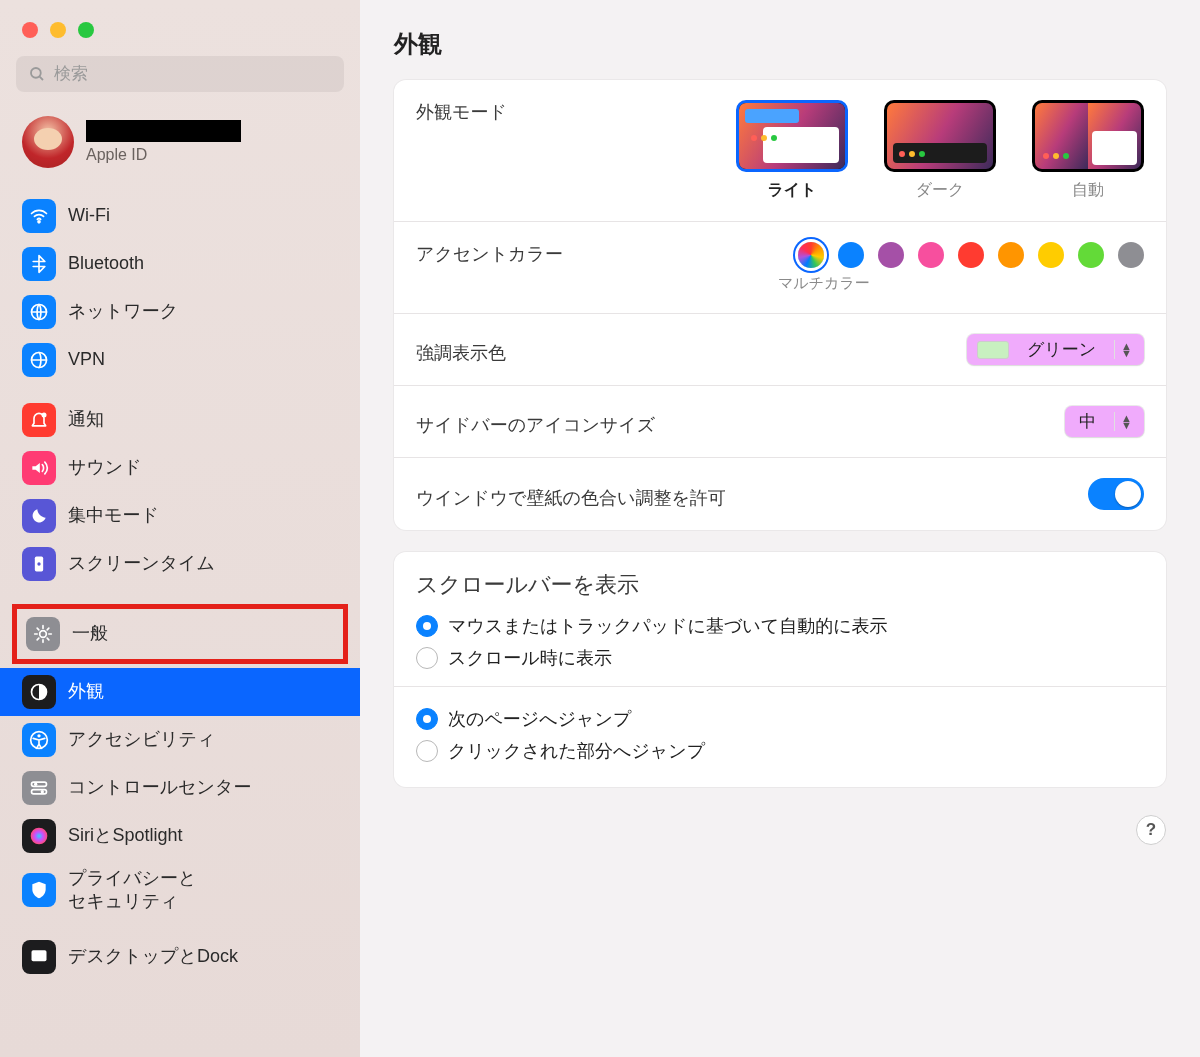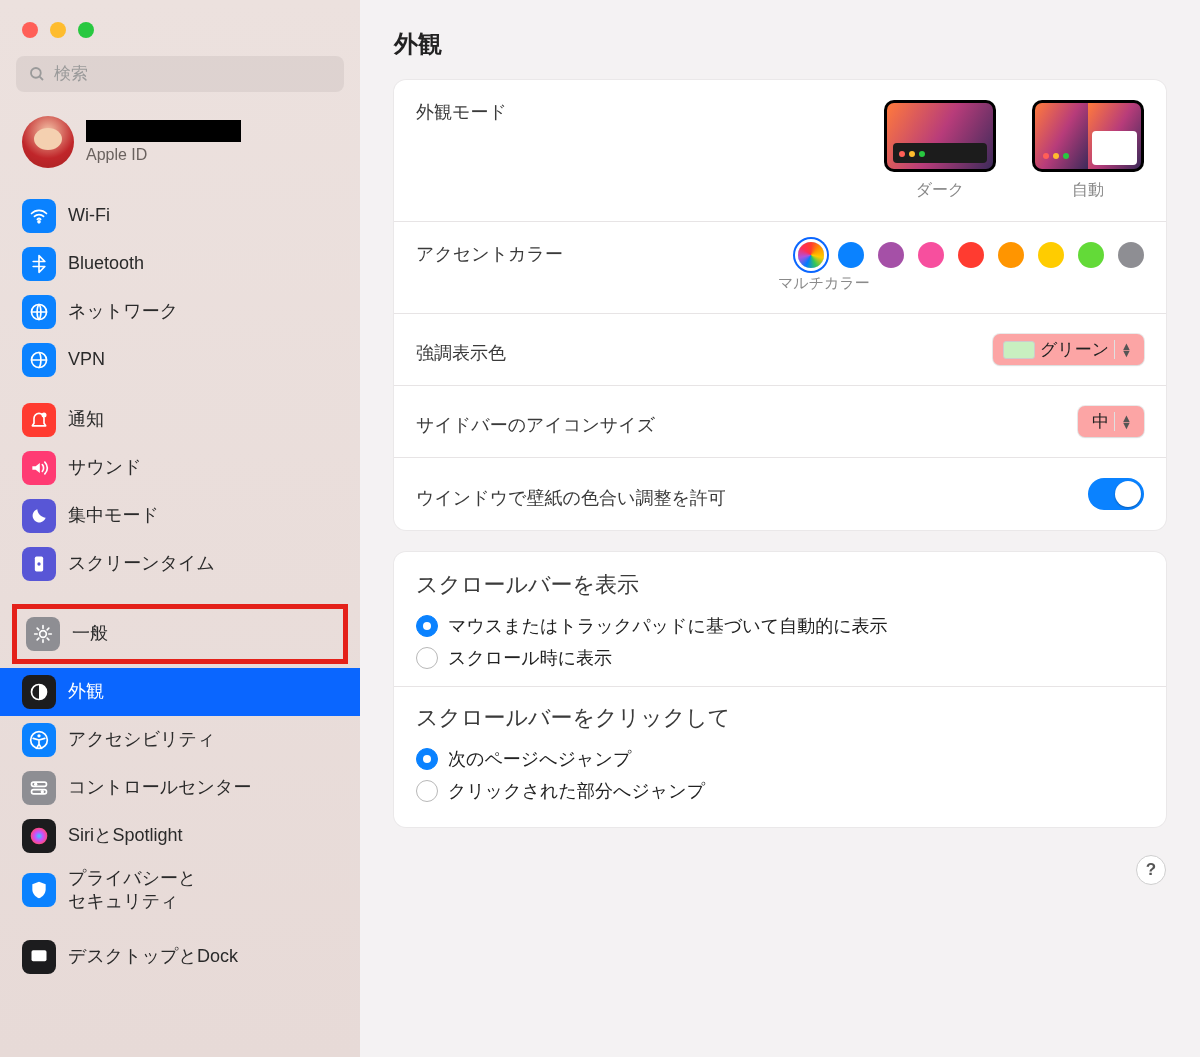--- a/index.html
+++ b/index.html
@@ -137,22 +137,22 @@
   
   .accent-row-top{align-items:flex-start;}
   .accent-right{display:flex;flex-direction:column;align-items:flex-start;gap:6px;margin-left:auto;}
   .accent-dots{display:flex;gap:14px;}
   .acc{width:26px;height:26px;border-radius:50%;cursor:pointer;}
   .acc.selected{box-shadow:0 0 0 3px #fff,0 0 0 5px #0a66ff;}
   .acc-label{font-size:15px;color:#8a8a8a;margin-left:-20px;}
 
   
   .popup{
-    display:flex;align-items:center;gap:5px;
-    background:#fca5a5; padding:4px 6px 4px 10px;
+    display:flex;align-items:center;gap:18px;
+    background:#f0abfc; padding:4px 6px 4px 10px;
     border-radius:7px;
     box-shadow:0 0 0 1px rgba(0,0,0,0.08),0 1px 2px rgba(0,0,0,0.08);
     font-size:17px;
   }
   .swatch{width:32px;height:18px;border-radius:3px;border:1px solid #ccc;}
   .stepper{
     display:flex;flex-direction:column;line-height:0.6;font-size:11px;color:#555;
     padding:3px 6px;border-left:1px solid #e0e0e0;
   }
 
@@ -378,20 +378,33 @@
 </aside>
 
 <main class="main">
   <h1 class="page-title">外観</h1>
 
   <section class="panel">
     <div class="row" style="align-items:flex-start;">
       <div class="row-label">外観モード</div>
       <div class="row-spacer"></div>
       <div class="thumbs" id="thumbs">
+          <div class="thumb selected">
+            <div class="thumb-box thumb-light">
+              <div class="wp"></div>
+              <div class="bar"></div>
+              <div class="win-light"></div>
+              <div class="dots3">
+                <span class="d-r"></span>
+                <span class="d-y"></span>
+                <span class="d-g"></span>
+              </div>
+            </div>
+            <span class="thumb-label">ライト</span>
+          </div>
           <div class="thumb">
             <div class="thumb-box thumb-dark">
               <div class="wp"></div>
               <div class="bar"></div>
               <div class="dots3">
                 <span class="d-r"></span>
                 <span class="d-y"></span>
                 <span class="d-g"></span>
               </div>
             </div>
@@ -469,21 +482,20 @@
           <div class="radio-opt">
             <span class="radio checked"></span>
             <span>マウスまたはトラックパッドに基づいて自動的に表示</span>
           </div>
           <div class="radio-opt">
             <span class="radio"></span>
             <span>スクロール時に表示</span>
           </div>
         </div>
       <div class="divider"></div>
-      <h4>スクロールバーをクリックして</h4>
       <div id="scroll-click">
           <div class="radio-opt">
             <span class="radio checked"></span>
             <span>次のページへジャンプ</span>
           </div>
           <div class="radio-opt">
             <span class="radio"></span>
             <span>クリックされた部分へジャンプ</span>
           </div>
         </div>

